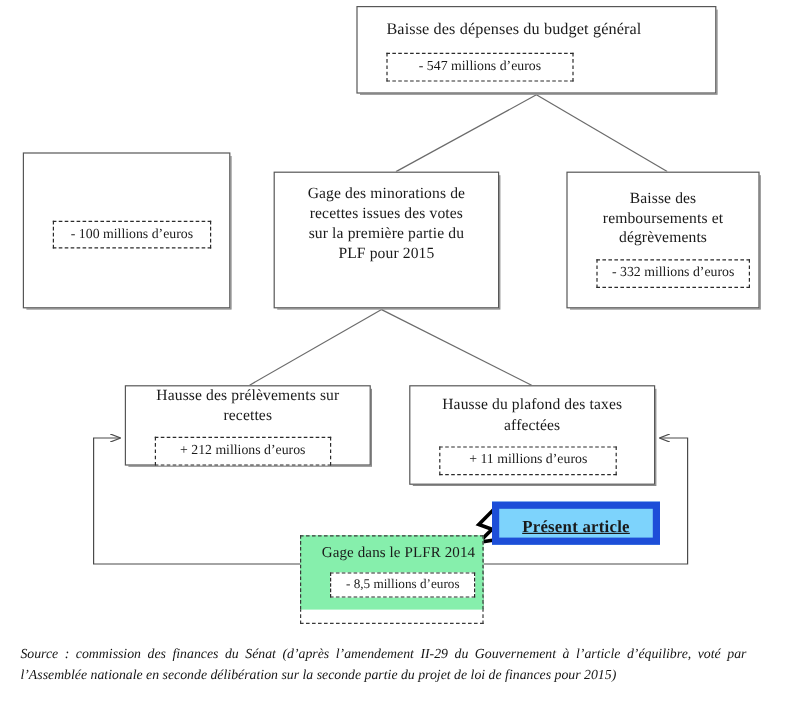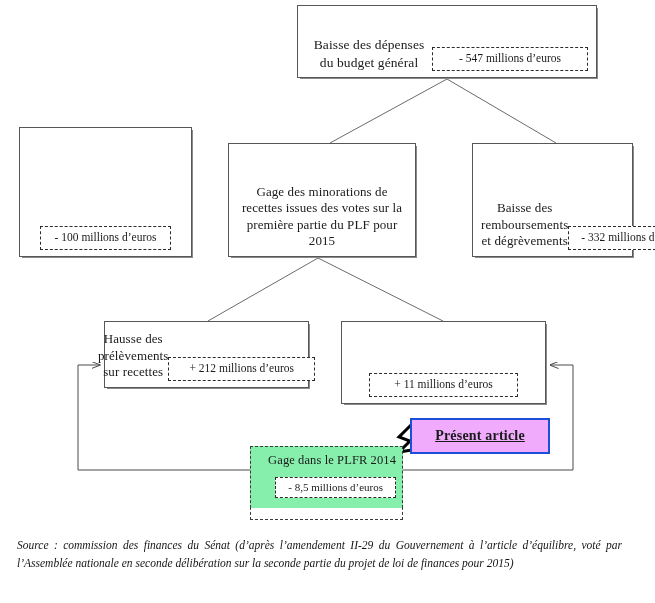--- a/index.html
+++ b/index.html
@@ -29,24 +29,25 @@
   }
 
   
   .node {
     position: absolute;
     box-sizing: border-box;
     background: #ffffff;
     border: 1px solid #575757;
     box-shadow: 2px 2px 0 -1px #8a8a8a;
     display: flex;
-    align-items: flex-end;
+    flex-direction: column;
+    align-items: flex-start;
     justify-content: center;
     text-align: center;
-    padding: 6px 8px;
+    padding: 6px 24px;
   }
   .node-title {
     font-size: 13px;
     line-height: 1.28;
     letter-spacing: 0.1px;
   }
   .node.italic .node-title {
     font-style: italic;
   }
   
@@ -110,24 +111,24 @@
     border-bottom: 1px dashed #3a3a3a;
     box-sizing: border-box;
     pointer-events: none;
   }
 
   
   #callout {
     position: absolute;
     left: 410px; top: 418px; width: 140px; height: 36px;
     box-sizing: border-box;
-    background: #f0abfc;
-    border: 2px solid #1d4ed8;
+    background: #7dd3fc;
+    border: 6px solid #1d4ed8;
     display: flex;
-    align-items: center;
+    align-items: flex-end;
     justify-content: center;
   }
   #callout-label {
     font-size: 14px;
     font-weight: bold;
     text-decoration: underline;
     letter-spacing: 0.2px;
   }
 
   
@@ -195,20 +196,21 @@
     <div class="node-title">Baisse des remboursements et dégrèvements</div>
     <div class="value-chip">- 332 millions d’euros</div>
   </div>
 
   <div class="node" id="node-prelev">
     <div class="node-title">Hausse des prélèvements sur recettes</div>
     <div class="value-chip">+ 212 millions d’euros</div>
   </div>
 
   <div class="node" id="node-plafond">
+    <div class="node-title">Hausse du plafond des taxes affectées</div>
     <div class="value-chip">+ 11 millions d’euros</div>
   </div>
 
   <div id="node-plfr-sidewalls"></div>
   <div id="node-plfr">
     <div class="node-title">Gage dans le PLFR 2014</div>
     <div class="value-chip">- 8,5 millions d’euros</div>
   </div>
 
   <div id="callout">

